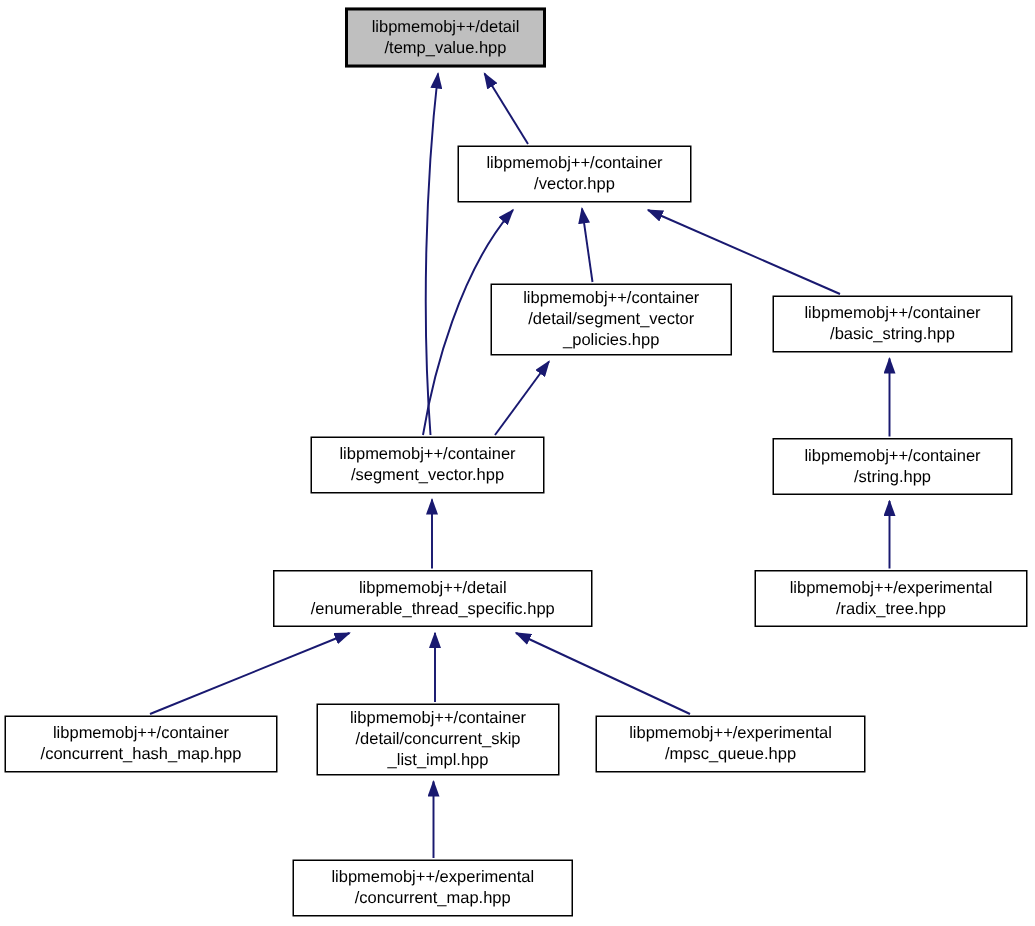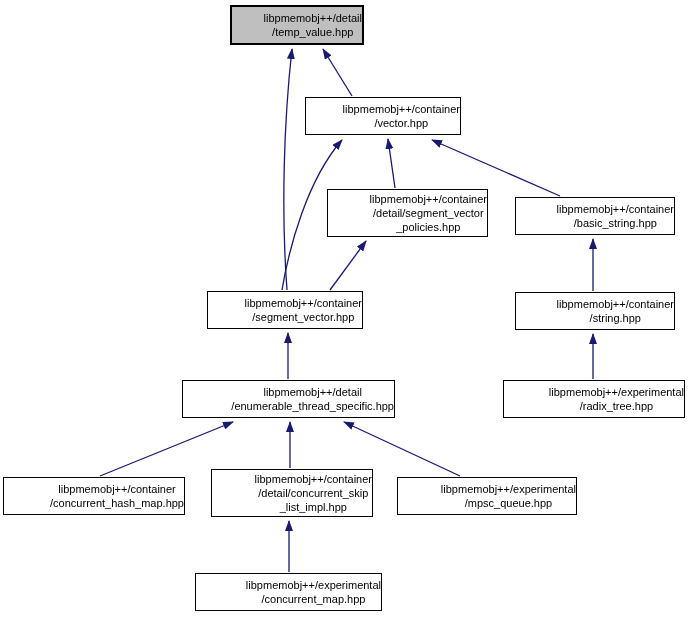--- a/index.html
+++ b/index.html
@@ -26,21 +26,21 @@
     fill: none;
     stroke: var(--edge-color);
     stroke-width: 1.3;
   }
   #arrowhead path { fill: var(--edge-color); }
   .node {
     position: absolute;
     box-sizing: border-box;
     display: flex;
     align-items: center;
-    justify-content: flex-end;
+    justify-content: center;
     text-align: center;
     background: var(--node-fill);
     border: 1px solid #000000;
     color: #000000;
     font-size: 11px;
     line-height: 14px;
     white-space: pre-line;
     cursor: pointer;
   }
   .node.highlight {

